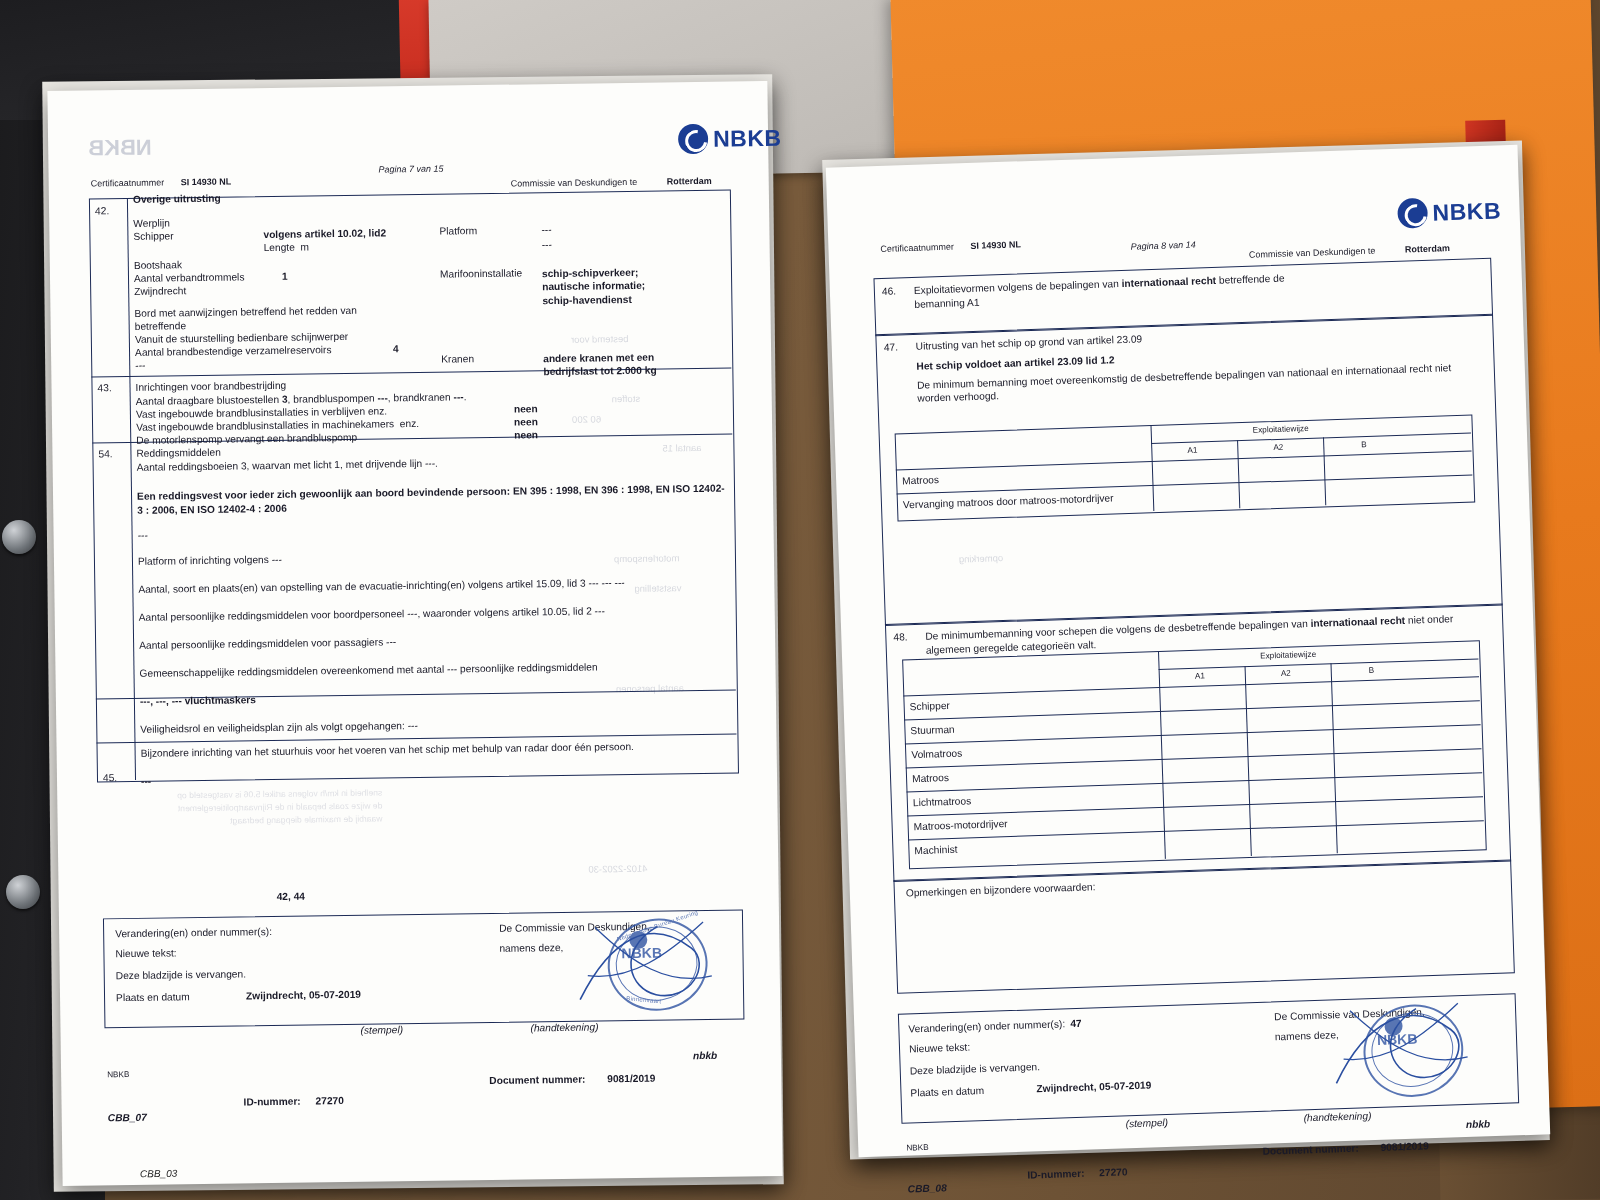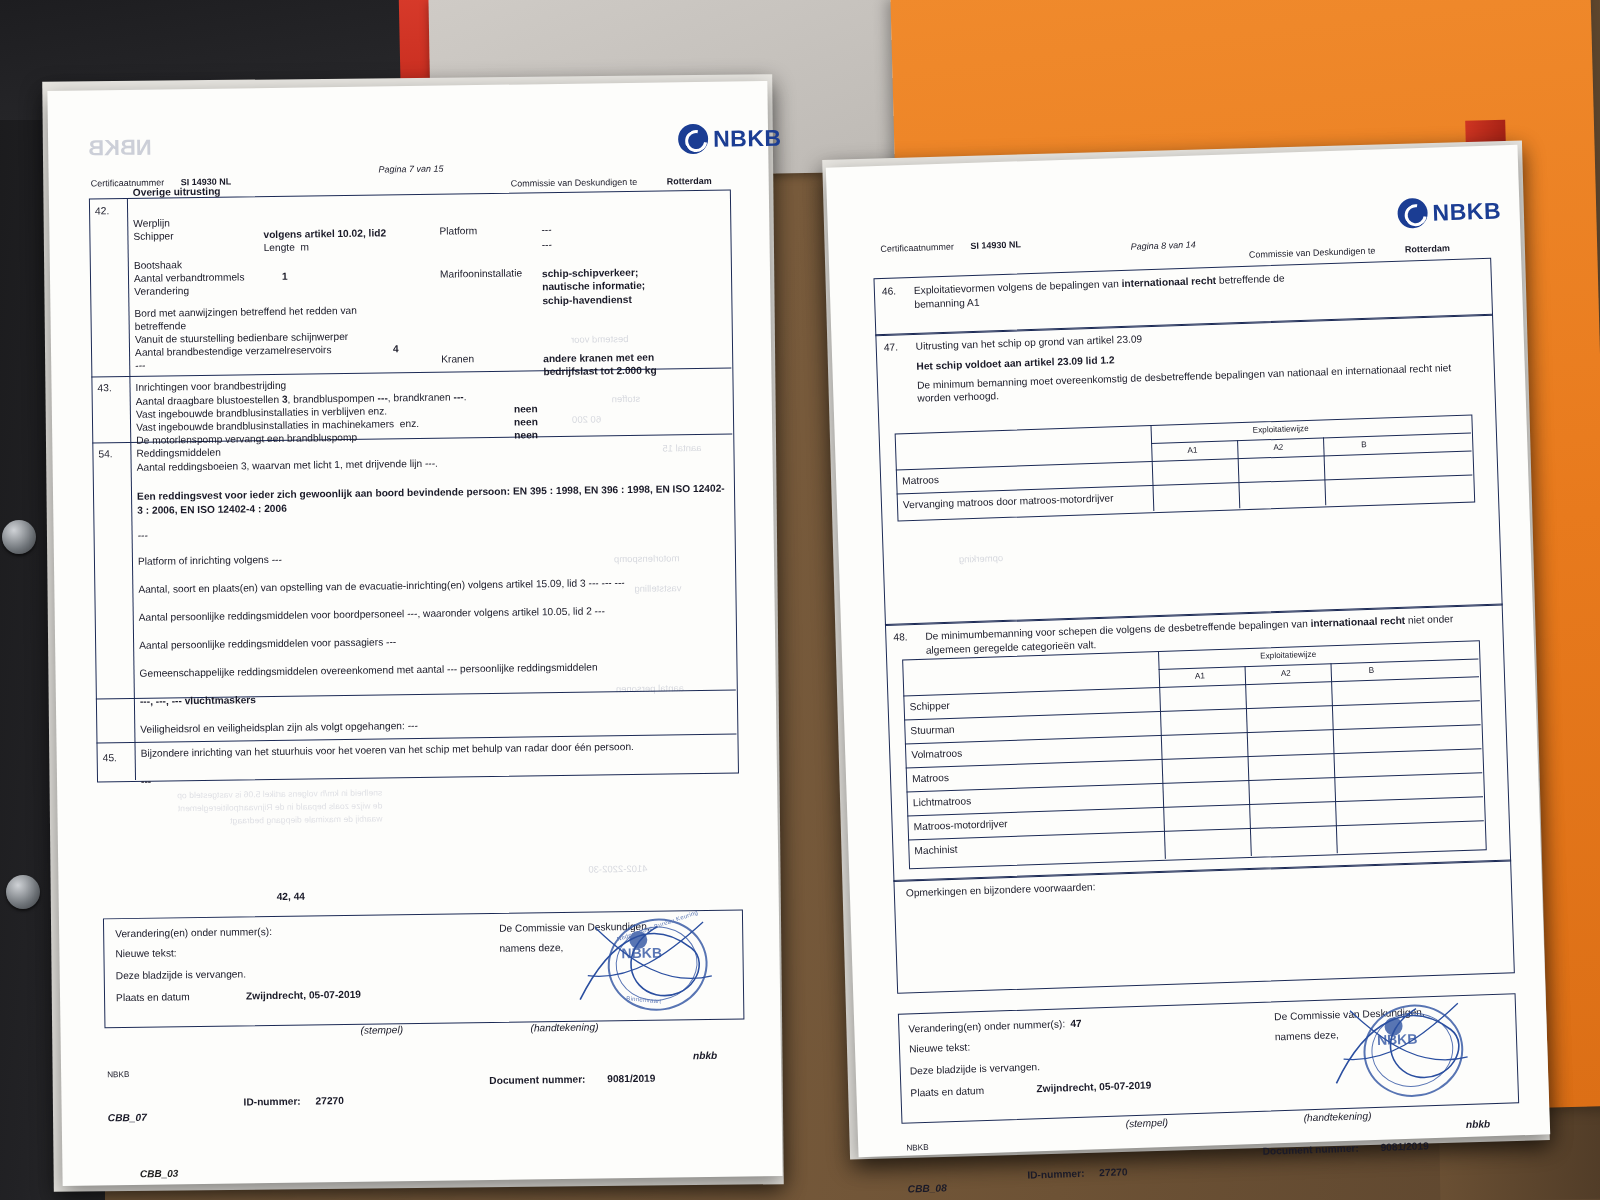--- a/index.html
+++ b/index.html
@@ -179,21 +179,21 @@
   .ghost-block {
     position: absolute;
     color: rgba(60,70,110,.16);
     transform: scaleX(-1);
     font-size: 8.6px;
     line-height: 1.5;
     white-space: pre;
   }
   .cbb-tab {
     position: absolute;
-    font-size: 10px; font-weight: bold; color: #222;
+    font-size: 10px; font-weight: normal; color: #222;
   }
 </style>
 </head>
 <body>
 
 <div id="scene">
 
   <div class="bg-desk"></div>
   <div class="desk-edge"></div>
   <div class="bg-black-left"></div>
@@ -242,30 +242,30 @@
         <div class="nbkb-word">NBKB</div>
       </div>
 
       <div class="frame" style="left:40px; top:108px; width:640px; height:582px;"></div>
       <div class="vline" style="left:78px; top:108px; height:582px;"></div>
       <div class="hline" style="left:40px; top:286px; width:640px;"></div>
       <div class="hline" style="left:40px; top:352px; width:640px;"></div>
       <div class="hline" style="left:40px; top:608px; width:640px;"></div>
 
       <div class="t" style="left:46px; top:115px;"><span>42.</span></div>
-      <div class="t b" style="left:84px; top:97px;text-align:center;"><span>Overige uitrusting</span></div>
+      <div class="t b" style="left:84px; top:104px;text-align:center;"><span>Overige uitrusting</span></div>
       <div class="t" style="left:84px; top:128px;"><span>Werplijn</span></div>
       <div class="t" style="left:84px; top:141px;"><span>Schipper</span></div>
       <div class="t b" style="left:214px; top:141px;"><span>volgens artikel</span></div>
       <div class="t b" style="left:288px; top:141px;"><span>10.02, lid2</span></div>
       <div class="t" style="left:214px; top:154px;"><span>Lengte  m</span></div>
       <div class="t" style="left:84px; top:170px;"><span>Bootshaak</span></div>
       <div class="t" style="left:84px; top:183px;"><span>Aantal verbandtrommels</span></div>
       <div class="t b" style="left:232px; top:183px;"><span>1</span></div>
-      <div class="t" style="left:84px; top:196px;"><span>Verandering</span></div>
+      <div class="t" style="left:84px; top:196px;"><span>Zwijndrecht</span></div>
       <div class="t" style="left:84px; top:218px;"><span>Bord met aanwijzingen betreffend het redden van</span></div>
       <div class="t" style="left:84px; top:231px;"><span>betreffende</span></div>
       <div class="t" style="left:84px; top:244px;"><span>Vanuit de stuurstelling bedienbare schijnwerper</span></div>
       <div class="t" style="left:84px; top:257px;"><span>Aantal brandbestendige verzamelreservoirs</span></div>
       <div class="t b" style="left:342px; top:257px;"><span>4</span></div>
       <div class="t" style="left:84px; top:270px;"><span>---</span></div>
 
       <div class="t" style="left:390px; top:140px;"><span>Platform</span></div>
       <div class="t" style="left:492px; top:140px;"><span>---</span></div>
       <div class="t" style="left:492px; top:155px;"><span>---</span></div>
@@ -295,21 +295,21 @@
       <div class="t" style="left:84px; top:466px;"><span>Platform of inrichting volgens ---</span></div>
       <div class="t" style="left:84px; top:494px;"><span>Aantal, soort en plaats(en) van opstelling van de evacuatie-inrichting(en) volgens artikel 15.09, lid 3 --- --- ---</span></div>
       <div class="t" style="left:84px; top:522px;"><span>Aantal persoonlijke reddingsmiddelen voor boordpersoneel ---, waaronder volgens artikel 10.05, lid 2 ---</span></div>
       <div class="t" style="left:84px; top:550px;"><span>Aantal persoonlijke reddingsmiddelen voor passagiers ---</span></div>
       <div class="t" style="left:84px; top:578px;"><span>Gemeenschappelijke reddingsmiddelen overeenkomend met aantal --- persoonlijke reddingsmiddelen</span></div>
       <div class="t b" style="left:84px; top:606px;"><span>---, ---, --- vluchtmaskers</span></div>
       <div class="t" style="left:84px; top:634px;"><span>Veiligheidsrol en veiligheidsplan zijn als volgt opgehangen: ---</span></div>
 
       <div class="hline" style="left:40px; top:652px; width:640px;"></div>
 
-      <div class="t" style="left:46px; top:662px;"><span>45.</span></div>
+      <div class="t" style="left:46px; top:682px;"><span>45.</span></div>
       <div class="t" style="left:84px; top:658px;"><span>Bijzondere inrichting van het stuurhuis voor het voeren van het schip met behulp van radar door één persoon.</span></div>
       <div class="t b" style="left:84px; top:686px;"><span>---</span></div>
 
       <div class="frame" style="left:44px; top:828px; width:638px; height:108px;"></div>
       <div class="t" style="left:56px; top:838px;"><span>Verandering(en) onder nummer(s):</span></div>
       <div class="t b" style="left:218px; top:803px;"><span>42, 44</span></div>
       <div class="t" style="left:56px; top:858px;"><span>Nieuwe tekst:</span></div>
       <div class="t" style="left:56px; top:880px;"><span>Deze bladzijde is vervangen.</span></div>
       <div class="t" style="left:56px; top:902px;"><span>Plaats en datum</span></div>
       <div class="t b" style="left:186px; top:902px;"><span>Zwijndrecht, 05-07-2019</span></div>

